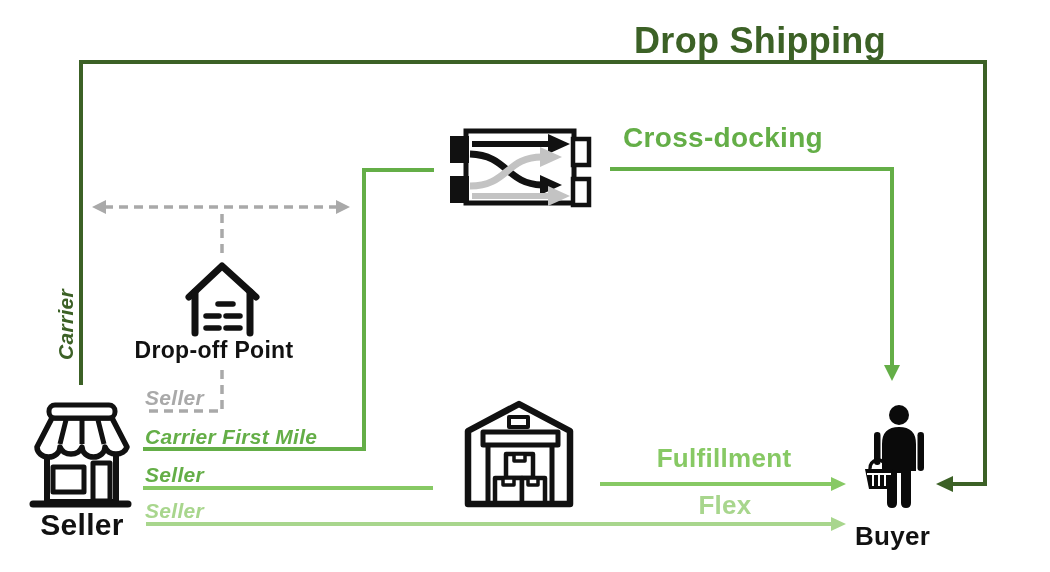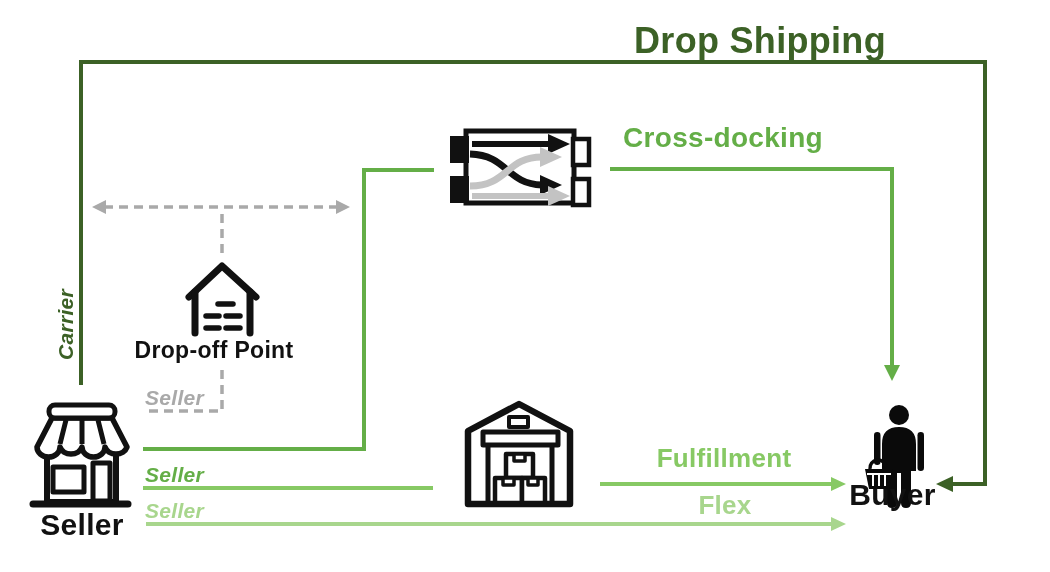--- a/index.html
+++ b/index.html
@@ -18,21 +18,21 @@
   .fulfillment-title{left:619px;top:445px;width:210px;font-size:26px;color:var(--fulfillment-green,#87C964);}
   .flex-title{left:645px;top:492px;width:160px;font-size:26px;color:var(--flex-green,#A8D68D);}
   .carrier-vertical{left:15px;top:314px;width:100px;font-size:21px;color:var(--dark-green,#3C6126);
     transform:rotate(-90deg);transform-origin:center;}
   .dropoff-title{left:130px;top:339px;width:168px;font-size:23px;color:var(--text-black,#111);}
   .seller-gray{left:145px;top:387px;font-size:21px;color:var(--line-gray,#A9A9A9);}
   .carrier-first-mile{left:145px;top:426px;font-size:21px;color:var(--medium-green,#64AE47);}
   .seller-ff{left:145px;top:464px;font-size:21px;color:var(--medium-green,#64AE47);}
   .seller-fx{left:145px;top:500px;font-size:21px;color:var(--flex-green,#A8D68D);}
   .seller-node{left:20px;top:510px;width:124px;font-size:30px;color:var(--text-black,#111);}
-  .buyer-node{left:830px;top:480px;width:125px;font-size:30px;color:var(--text-black,#111);}
+  .buyer-node{left:830px;top:523px;width:125px;font-size:26px;color:var(--text-black,#111);}
 
   
   .s-dark{stroke:var(--dark-green,#3C6126);}   .f-dark{fill:var(--dark-green,#3C6126);}
   .s-med{stroke:var(--medium-green,#64AE47);}  .f-med{fill:var(--medium-green,#64AE47);}
   .s-ff{stroke:var(--fulfillment-green,#87C964);} .f-ff{fill:var(--fulfillment-green,#87C964);}
   .s-fx{stroke:var(--flex-green,#A8D68D);}     .f-fx{fill:var(--flex-green,#A8D68D);}
   .s-gray{stroke:var(--line-gray,#A9A9A9);stroke-dasharray:9 6;} .f-gray{fill:var(--line-gray,#A9A9A9);}
   .s-igray{stroke:var(--icon-gray,#C3C3C3);}   .f-igray{fill:var(--icon-gray,#C3C3C3);}
   .route{fill:none;stroke-width:4;}
   .icon-stroke{stroke:#111;fill:#fff;}
@@ -137,19 +137,20 @@
       <path d="M 865 469 L 893 469 L 889 489 L 869 489 Z" fill="#0a0a0a"></path>
       <path d="M 867 474 L 891 474 M 873 473 L 873 486 M 879 473 L 879 486 M 885 473 L 885 486" stroke="#fff" stroke-width="2" fill="none"></path>
     </g>
   </svg>
 
   <div class="lbl center drop-shipping-title">Drop Shipping</div>
   <div class="lbl center cross-docking-title">Cross-docking</div>
   <div class="lbl center italic carrier-vertical">Carrier</div>
   <div class="lbl center dropoff-title">Drop-off Point</div>
   <div class="lbl italic seller-gray">Seller</div>
+  <div class="lbl italic carrier-first-mile">Carrier First Mile</div>
   <div class="lbl italic seller-ff">Seller</div>
   <div class="lbl italic seller-fx">Seller</div>
   <div class="lbl center fulfillment-title">Fulfillment</div>
   <div class="lbl center flex-title">Flex</div>
   <div class="lbl center seller-node">Seller</div>
   <div class="lbl center buyer-node">Buyer</div>
 </div>
 
 </body></html>

